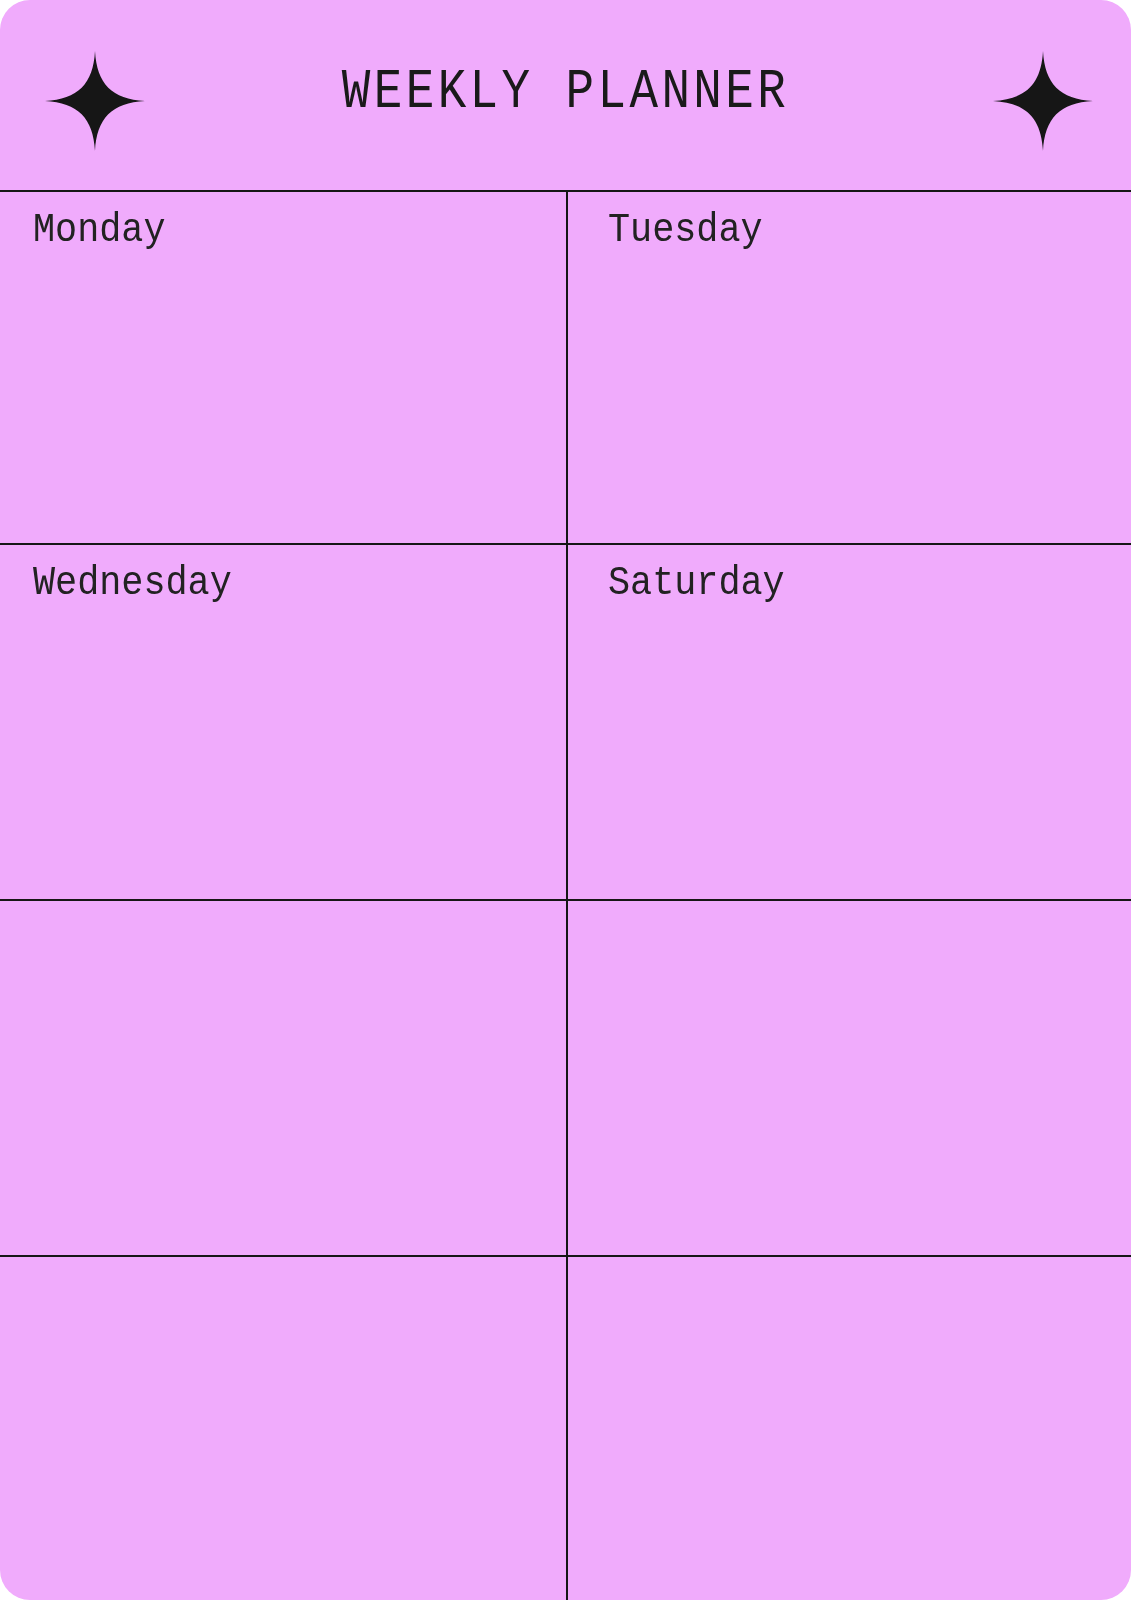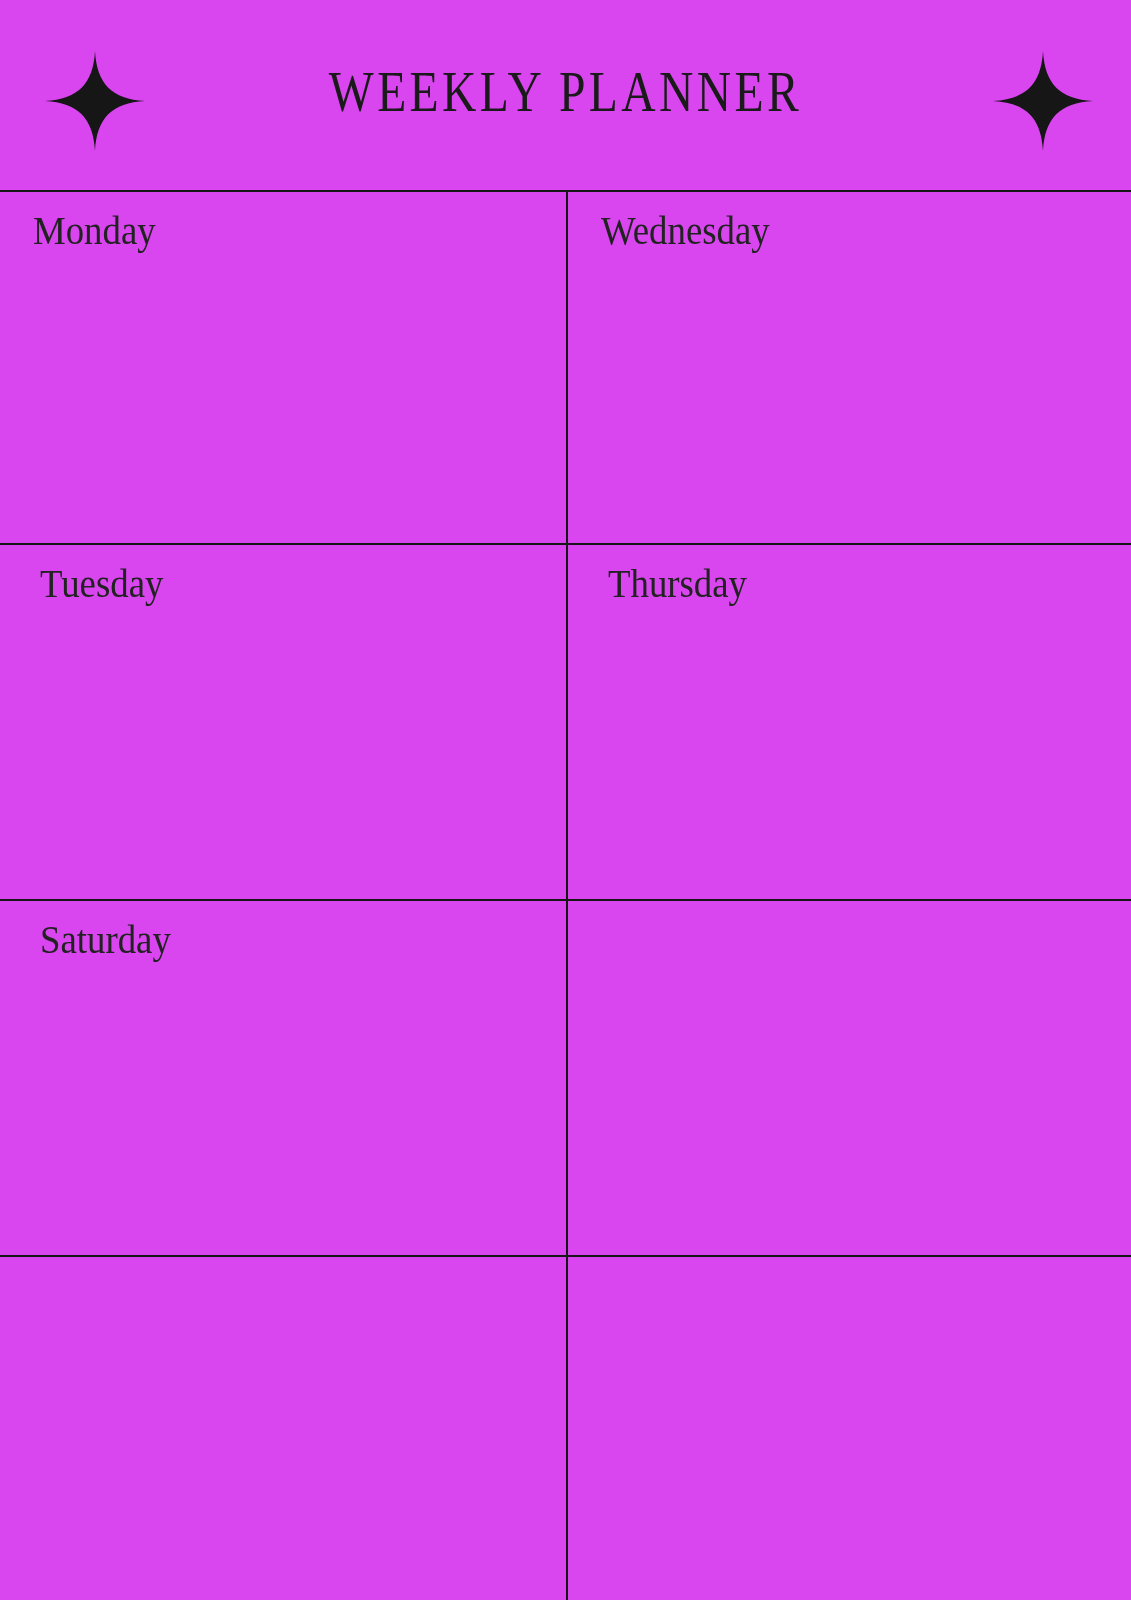--- a/index.html
+++ b/index.html
@@ -4,24 +4,25 @@
 <style>
   html, body {
     margin: 0;
     padding: 0;
     background: #ffffff;
   }
   .page {
     position: relative;
     width: 1131px;
     height: 1600px;
-    background: #d946ef;
+    background: #f0abfc;
     overflow: hidden;
-    font-family: Liberation Serif, serif;
+    font-family: Liberation Mono, monospace;
     color: #1f1f1f;
+    border-radius: 30px;
   }
 
   
   .header {
     position: absolute;
     top: 0; left: 0;
     width: 1131px;
     height: 190px;
   }
   .page-title {
@@ -135,31 +136,28 @@
   <div class="hline hline-3"></div>
   <div class="hline hline-4"></div>
   <div class="vline"></div>
 
   <div class="grid">
 
     <section class="cell col-left">
       <h2 class="day-label">Monday</h2>
     </section>
 
+    <section class="cell col-right">
+      <h2 class="day-label">Tuesday</h2>
+    </section>
+
     <section class="cell col-left">
       <h2 class="day-label">Wednesday</h2>
     </section>
 
-    <section class="cell col-right">
-      <h2 class="day-label">Tuesday</h2>
-    </section>
-
-    <section class="cell col-right">
-      <h2 class="day-label">Thursday</h2>
-    </section>
 
 
     <section class="cell col-right">
       <h2 class="day-label">Saturday</h2>
     </section>
 
 
 
   </div>
 </div>

